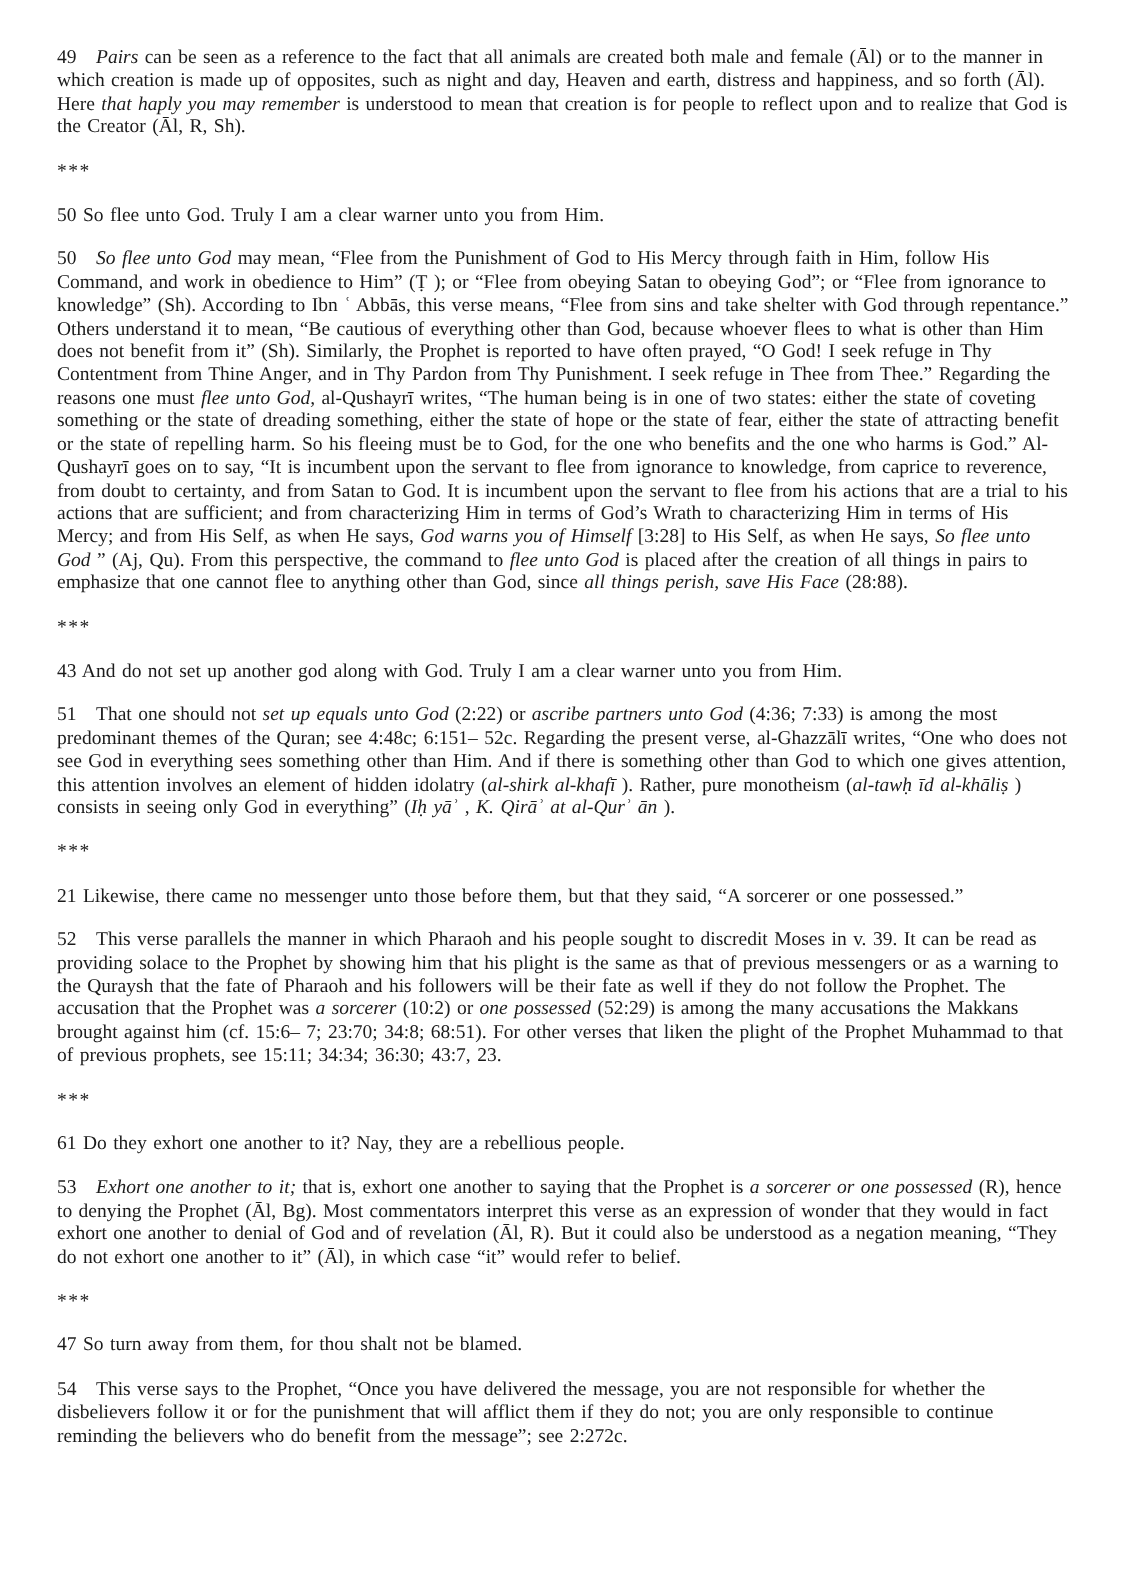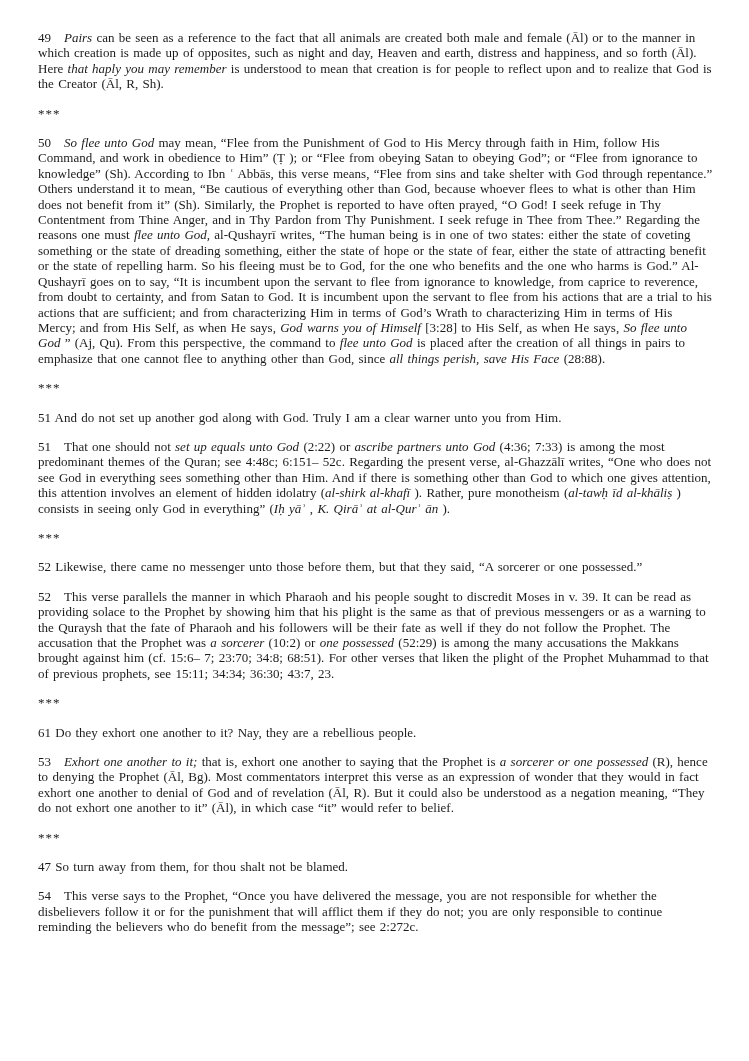--- a/index.html
+++ b/index.html
@@ -32,32 +32,33 @@
 </style>
 </head>
 <body>
 
 <div class="page">
 
   <p class="block">49 <i>Pairs</i> can be seen as a reference to the fact that all animals are created both male and female (Āl) or to the manner in which creation is made up of opposites, such as night and day, Heaven and earth, distress and happiness, and so forth (Āl). Here <i>that haply you may remember</i> is understood to mean that creation is for people to reflect upon and to realize that God is the Creator (Āl, R, Sh).</p>
 
   <p class="block sep">***</p>
 
+  <p class="block">50 So flee unto God. Truly I am a clear warner unto you from Him.</p>
 
   <p class="block">50 <i>So flee unto God</i> may mean, “Flee from the Punishment of God to His Mercy through faith in Him, follow His Command, and work in obedience to Him” (Ṭ ); or “Flee from obeying Satan to obeying God”; or “Flee from ignorance to knowledge” (Sh). According to Ibn ʿ Abbās, this verse means, “Flee from sins and take shelter with God through repentance.” Others understand it to mean, “Be cautious of everything other than God, because whoever flees to what is other than Him does not benefit from it” (Sh). Similarly, the Prophet is reported to have often prayed, “O God! I seek refuge in Thy Contentment from Thine Anger, and in Thy Pardon from Thy Punishment. I seek refuge in Thee from Thee.” Regarding the reasons one must <i>flee unto God,</i> al-Qushayrī writes, “The human being is in one of two states: either the state of coveting something or the state of dreading something, either the state of hope or the state of fear, either the state of attracting benefit or the state of repelling harm. So his fleeing must be to God, for the one who benefits and the one who harms is God.” Al-Qushayrī goes on to say, “It is incumbent upon the servant to flee from ignorance to knowledge, from caprice to reverence, from doubt to certainty, and from Satan to God. It is incumbent upon the servant to flee from his actions that are a trial to his actions that are sufficient; and from characterizing Him in terms of God’s Wrath to characterizing Him in terms of His Mercy; and from His Self, as when He says, <i>God warns you of Himself</i> [3:28] to His Self, as when He says, <i>So flee unto God </i>” (Aj, Qu). From this perspective, the command to <i>flee unto God</i> is placed after the creation of all things in pairs to emphasize that one cannot flee to anything other than God, since <i>all things perish, save His Face</i> (28:88).</p>
 
   <p class="block sep">***</p>
 
-  <p class="block">51 And do not set up another god along with God. Truly I am a clear warner unto you from Him.</p>
+  <p class="block">43 And do not set up another god along with God. Truly I am a clear warner unto you from Him.</p>
 
   <p class="block">51 That one should not <i>set up equals unto God</i> (2:22) or <i>ascribe partners unto God</i> (4:36; 7:33) is among the most predominant themes of the Quran; see 4:48c; 6:151– 52c. Regarding the present verse, al-Ghazzālī writes, “One who does not see God in everything sees something other than Him. And if there is something other than God to which one gives attention, this attention involves an element of hidden idolatry (<i>al-shirk al-khafī</i> ). Rather, pure monotheism (<i>al-tawḥ īd al-khāliṣ</i> ) consists in seeing only God in everything” (<i>Iḥ yāʾ</i> , <i>K. Qirāʾ at al-Qurʾ ān</i> ).</p>
 
   <p class="block sep">***</p>
 
-  <p class="block">52 Likewise, there came no messenger unto those before them, but that they said, “A sorcerer or one possessed.”</p>
+  <p class="block">21 Likewise, there came no messenger unto those before them, but that they said, “A sorcerer or one possessed.”</p>
 
   <p class="block">52 This verse parallels the manner in which Pharaoh and his people sought to discredit Moses in v. 39. It can be read as providing solace to the Prophet by showing him that his plight is the same as that of previous messengers or as a warning to the Quraysh that the fate of Pharaoh and his followers will be their fate as well if they do not follow the Prophet. The accusation that the Prophet was <i>a sorcerer</i> (10:2) or <i>one possessed</i> (52:29) is among the many accusations the Makkans brought against him (cf. 15:6– 7; 23:70; 34:8; 68:51). For other verses that liken the plight of the Prophet Muhammad to that of previous prophets, see 15:11; 34:34; 36:30; 43:7, 23.</p>
 
   <p class="block sep">***</p>
 
   <p class="block">61 Do they exhort one another to it? Nay, they are a rebellious people.</p>
 
   <p class="block">53 <i>Exhort one another to it;</i> that is, exhort one another to saying that the Prophet is <i>a sorcerer or one possessed</i> (R), hence to denying the Prophet (Āl, Bg). Most commentators interpret this verse as an expression of wonder that they would in fact exhort one another to denial of God and of revelation (Āl, R). But it could also be understood as a negation meaning, “They do not exhort one another to it” (Āl), in which case “it” would refer to belief.</p>
 
   <p class="block sep">***</p>

